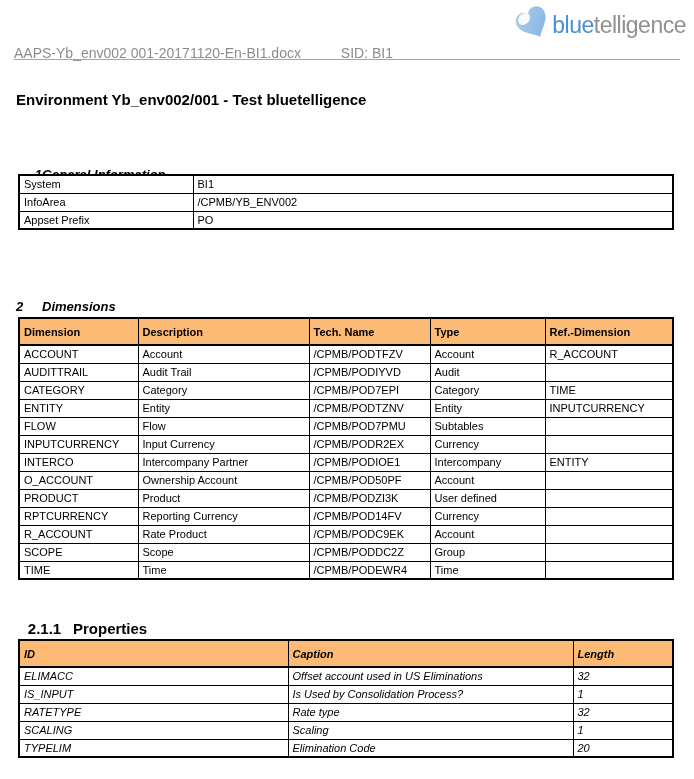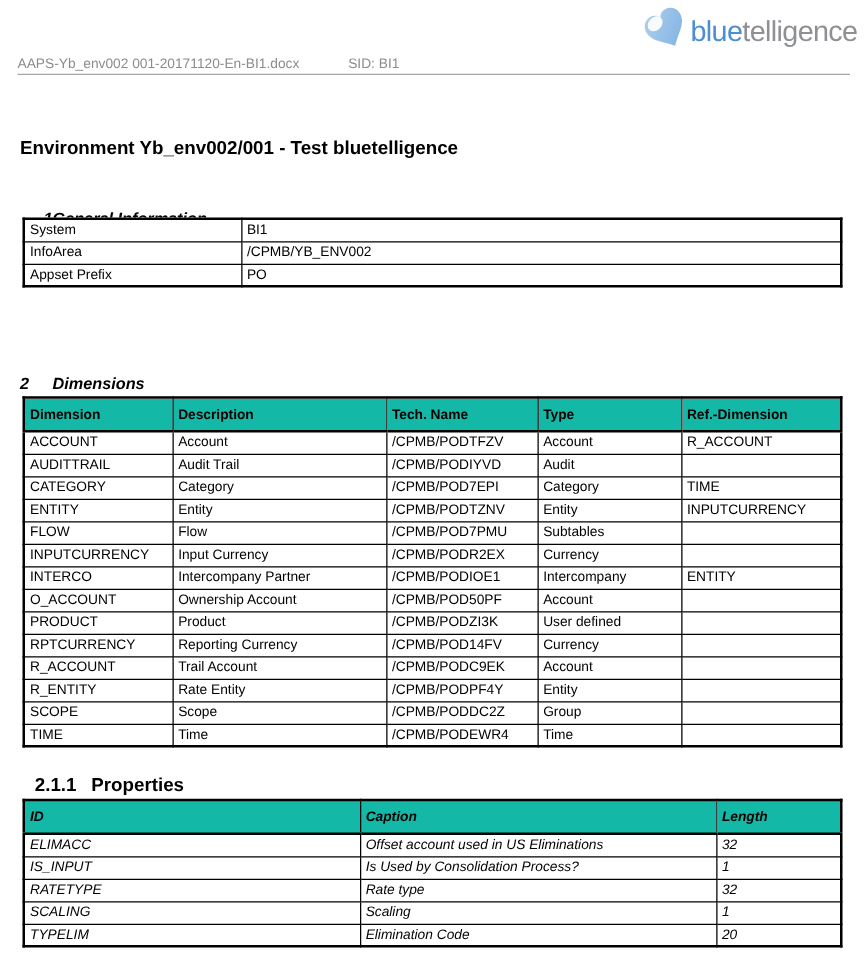--- a/index.html
+++ b/index.html
@@ -18,32 +18,32 @@
     position: absolute; top: 4px; right: 8px;
     display: flex; align-items: center; gap: 0;
   }
   .logo-text { font-size: 23px; letter-spacing: -0.5px; white-space: nowrap; }
   .logo-blue { color: #4a8fd4; }
   .logo-gray { color: #8e9093; }
 
   
   .doc-header {
     position: absolute; top: 45px; left: 14px; right: 14px;
-    font-size: 11px; color: #8c8c8c; white-space: nowrap;
+    font-size: 14px; color: #8c8c8c; white-space: nowrap; text-decoration: underline;
   }
   .doc-header .sid { margin-left: 36px; }
   .header-rule {
     position: absolute; top: 59px; left: 14px; width: 666px;
     border-bottom: 1.5px solid #a6a6a6;
   }
 
   
   .page-title {
     position: absolute; top: 91px; left: 16px;
-    font-size: 15px; font-weight: bold; margin-top: 19px;
+    font-size: 15px; font-weight: bold;
   }
 
   
   .sec-heading {
     position: absolute; left: 16px;
     font-size: 13px; font-weight: bold; font-style: italic;
     white-space: nowrap;
   }
   .sec-heading .num { display: inline-block; width: 26px; }
   .sec-heading.plain { font-style: normal; font-size: 15px; text-align: center; }
@@ -65,21 +65,21 @@
   .tbl-properties { top: 639px; font-style: italic; }
   th, td {
     border: 1px solid #000;
     font-size: 11px;
     text-align: left; vertical-align: middle;
     padding: 1px 4px;
     height: 18px;
     overflow: hidden; white-space: nowrap;
   }
   thead th {
-    background: #14b8a6;
+    background: #fdba74;
     font-weight: bold;
     height: 27px;
     border-bottom: 2px solid #000;
   }
 </style>
 </head>
 <body>
 
 <div class="page">
 
@@ -221,30 +221,23 @@
         </tr>
         <tr>
           <td>RPTCURRENCY</td>
           <td>Reporting Currency</td>
           <td>/CPMB/POD14FV</td>
           <td>Currency</td>
           <td></td>
         </tr>
         <tr>
           <td>R_ACCOUNT</td>
-          <td>Trail Account</td>
+          <td>Rate Product</td>
           <td>/CPMB/PODC9EK</td>
           <td>Account</td>
-          <td></td>
-        </tr>
-        <tr>
-          <td>R_ENTITY</td>
-          <td>Rate Entity</td>
-          <td>/CPMB/PODPF4Y</td>
-          <td>Entity</td>
           <td></td>
         </tr>
         <tr>
           <td>SCOPE</td>
           <td>Scope</td>
           <td>/CPMB/PODDC2Z</td>
           <td>Group</td>
           <td></td>
         </tr>
         <tr>

